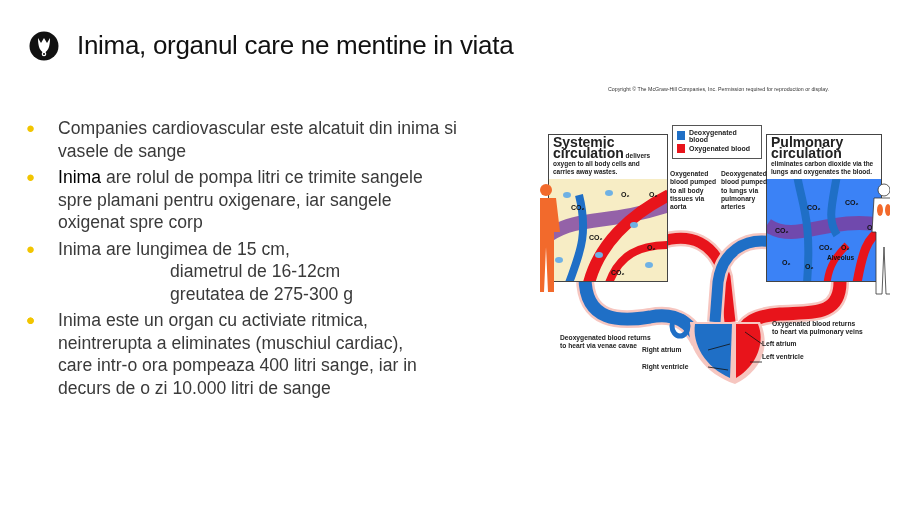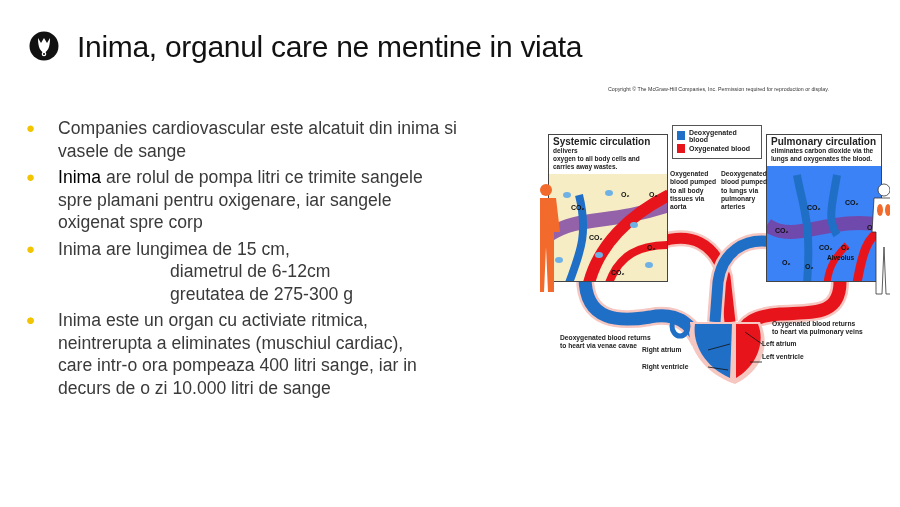--- a/index.html
+++ b/index.html
@@ -1,39 +1,39 @@
 <!DOCTYPE html>
 <html><head>
 <meta charset="utf-8">
 <style>
   * { margin: 0; padding: 0; box-sizing: border-box; }
   html, body { width: 900px; height: 507px; background: #ffffff; overflow: hidden; }
   body { position: relative; font-family: "Liberation Sans", "DejaVu Sans", sans-serif; color: #222; }
 
   .logo { position: absolute; left: 29px; top: 31px; width: 30px; height: 30px; }
-  .title { position: absolute; left: 77px; top: 30px; font-size: 30px; color: #111; letter-spacing: -0.3px; white-space: nowrap; }
+  .title { position: absolute; left: 77px; top: 30px; font-size: 26px; color: #111; letter-spacing: -0.3px; white-space: nowrap; }
 
   .bullets { position: absolute; left: 24px; top: 117px; width: 500px; list-style: none; }
   .bullets li { position: relative; padding-left: 34px; font-size: 17.6px; line-height: 22.5px; color: #3a3a3a; margin-bottom: 4px; }
   .bullets li .dot { position: absolute; left: 2px; top: 0; color: #f2c500; font-size: 15px; }
   .bullets li .strong { color: #000; text-align: right; }
   .bullets li .indent { display: block; padding-left: 112px; }
 
   .figure { position: absolute; left: 540px; top: 82px; width: 350px; height: 305px; }
   .copyright { position: absolute; left: 68px; top: 4px; font-size: 5.3px; color: #333; white-space: nowrap; }
 
   .legend { position: absolute; left: 132px; top: 43px; width: 90px; height: 34px; border: 1px solid #555; background: #fff; padding: 3px 4px; }
   .legend-row { display: flex; align-items: center; font-size: 7px; font-weight: bold; color: #222; height: 13px; }
   .legend-swatch { width: 8px; height: 9px; margin-right: 4px; }
 
   .panel { position: absolute; background: #f7edc5; border: 1px solid #444; overflow: hidden; }
   .panel-sys { left: 8px; top: 52px; width: 120px; height: 148px; }
   .panel-pul { left: 226px; top: 52px; width: 116px; height: 148px; background: #3b82f6; }
   .panel-head { position: absolute; left: 0; top: 0; right: 0; background: #fff; padding: 3px 4px; font-size: 6.5px; line-height: 8px; font-weight: bold; color: #222; }
-  .panel-head .ph-title { font-size: 10px; }
+  .panel-head .ph-title { font-size: 14px; }
 
   .anno { position: absolute; font-size: 6.7px; line-height: 8.3px; font-weight: bold; color: #222; white-space: nowrap; }
   svg { position: absolute; left: 0; top: 0; }
 </style>
 </head>
 <body>
 
 <svg class="logo" viewBox="0 0 30 30" style="left:29px;top:31px;width:30px;height:30px;">
   <circle cx="15" cy="15" r="14.5" fill="#111"></circle>
   <path d="M9 7 C9 16 11 20 15 22 C19 20 21 16 21 7 L18 12 L15 7 L12 12 Z" fill="#fff"></path>
@@ -51,21 +51,21 @@
   </li>
   <li>
     <span class="dot">●</span>
     <span class="strong">Inima</span><span> are rolul de pompa litri ce trimite sangele</span><br>
     <span>spre plamani pentru oxigenare, iar sangele</span><br>
     <span>oxigenat spre corp</span>
   </li>
   <li>
     <span class="dot">●</span>
     <span>Inima are lungimea de 15 cm,</span>
-    <span class="indent">diametrul de 6-12cm</span>
+    <span class="indent">diametrul de 16-12cm</span>
     <span class="indent">greutatea de 275-300 g</span>
   </li>
   <li>
     <span class="dot">●</span>
   </li>
   <li>
     <span class="dot">●</span>
     <span>Inima este un organ cu activiate ritmica,</span><br>
     <span>neintrerupta a eliminates (muschiul cardiac),</span><br>
     <span>care intr-o ora pompeaza 400 litri sange, iar in</span><br>

